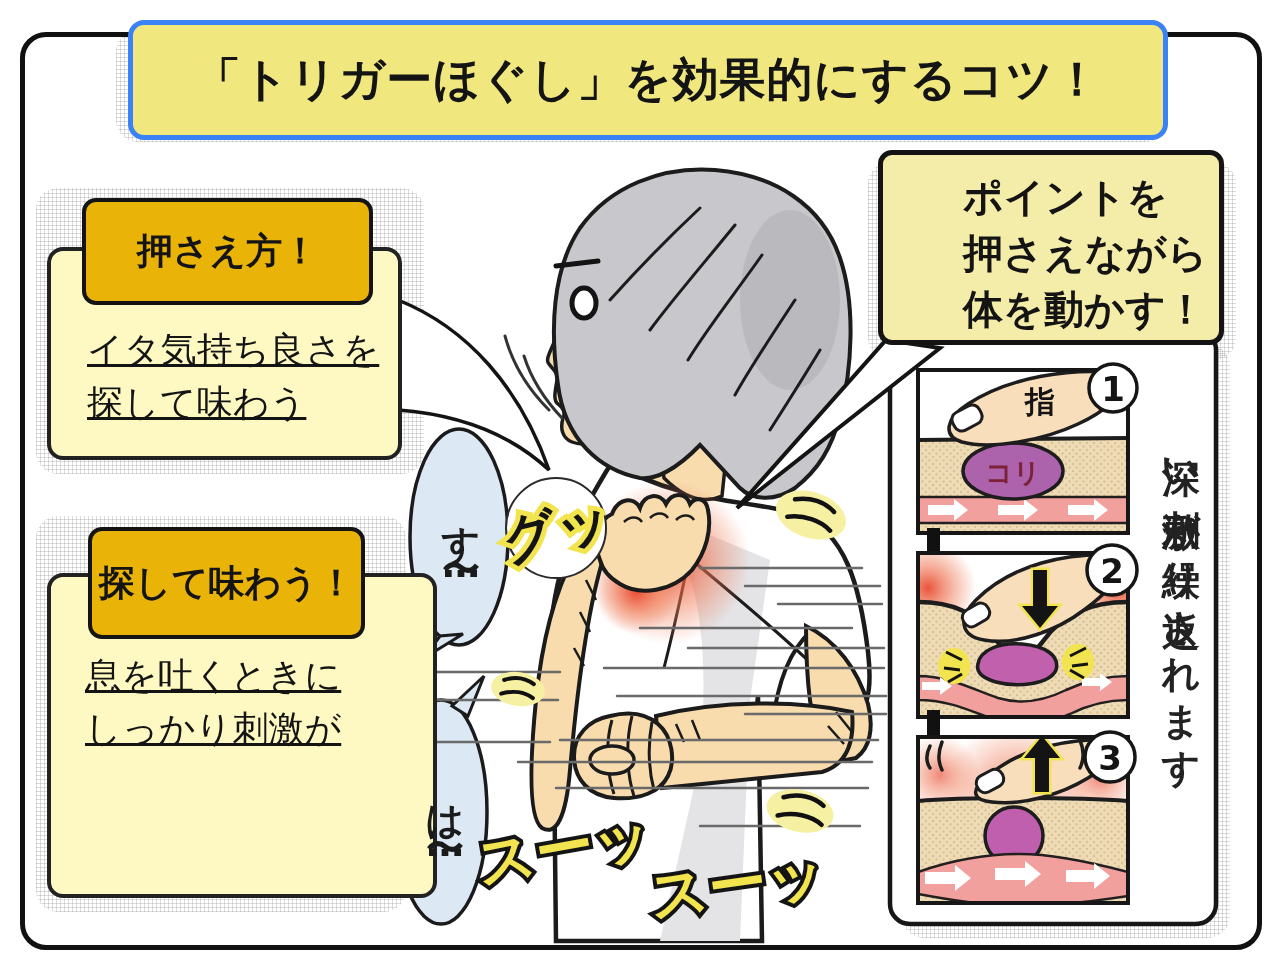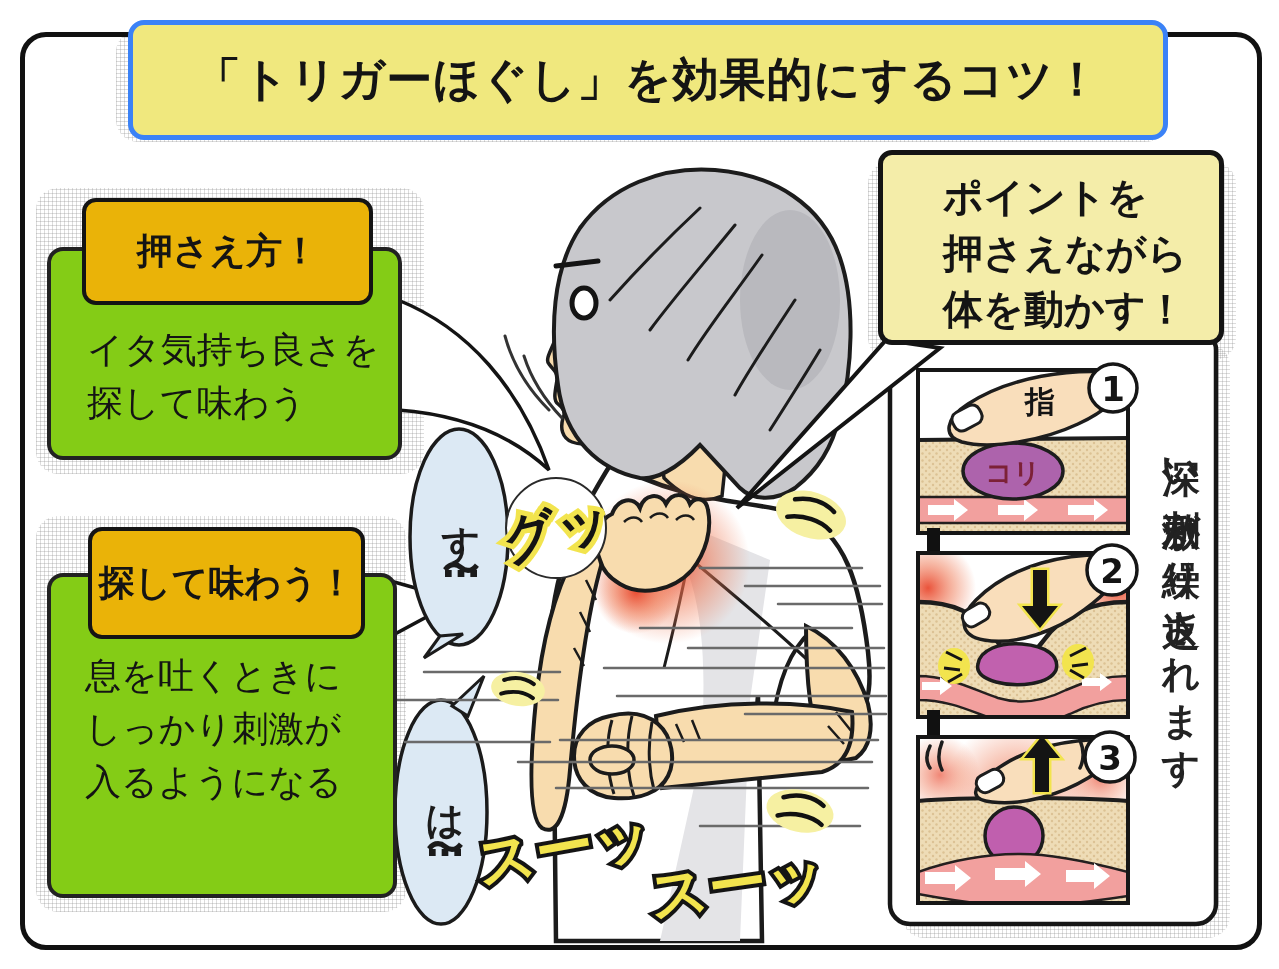--- a/index.html
+++ b/index.html
@@ -12,25 +12,25 @@
         repeating-linear-gradient(90deg,rgba(45,45,45,.30) 0 1px,transparent 1px 4px);}
   .frame{position:absolute;left:20px;top:32px;width:1232px;height:908px;
          border:5px solid #111;border-radius:26px;z-index:5;pointer-events:none;}
   .banner{position:absolute;left:128px;top:20px;width:1030px;height:110px;z-index:6;
           background:#f0e87e;border:5px solid #3b82f6;border-radius:16px;
           display:flex;align-items:center;justify-content:center;
           font-size:46px;font-weight:700;letter-spacing:1px;}
   .yellowbox{position:absolute;background:#eab308;border:4px solid #141414;
              border-radius:14px;z-index:4;display:flex;align-items:center;justify-content:center;
              font-size:36px;font-weight:700;}
-  .whitebox{position:absolute;background:#84cc16;border:4px solid #222;
-            border-radius:16px;z-index:3;font-size:36px;font-weight:500;line-height:53px;}
+  .whitebox{position:absolute;background:#fef9c3;border:4px solid #222;
+            border-radius:16px;z-index:3;font-size:36px;font-weight:500;line-height:53px;text-decoration:underline;}
   .pointbox{position:absolute;left:878px;top:150px;width:346px;height:195px;z-index:4;
             background:#f4eda9;border:5px solid #141414;border-radius:14px;
-            padding:14px 0 0 60px;box-sizing:border-box;
+            padding:14px 0 0 80px;box-sizing:border-box;
             font-size:40px;font-weight:700;line-height:56px;}
   .vtext{writing-mode:vertical-rl;text-orientation:upright;}
   .sidenote{position:absolute;left:1146px;top:430px;width:60px;height:450px;z-index:4;
             font-size:38px;font-weight:600;letter-spacing:3px;color:#222;}
   .bubbletext{position:absolute;z-index:4;font-size:38px;font-weight:700;color:#1b1b1b;
               display:flex;justify-content:center;}
   svg.art{position:absolute;left:0;top:0;z-index:2;}
   svg text{font-family:"DejaVu Sans",sans-serif;}
 </style>
 </head>
@@ -252,24 +252,23 @@
   <div class="frame"></div>
 
   <div class="banner">「トリガーほぐし」を効果的にするコツ！</div>
 
   <div class="whitebox" style="left:47px;top:247px;width:355px;height:213px;padding:72px 0 0 36px;box-sizing:border-box;">
     <div>イタ気持ち良さを</div>
     <div>探して味わう</div>
   </div>
   <div class="yellowbox" style="left:82px;top:198px;width:283px;height:99px;">押さえ方！</div>
 
-  <div class="whitebox" style="left:47px;top:573px;width:350px;height:325px;padding:72px 0 0 34px;box-sizing:border-box;">
+  <div class="whitebox" style="left:47px;top:573px;width:390px;height:325px;padding:72px 0 0 34px;box-sizing:border-box;">
     <div>息を吐くときに</div>
     <div>しっかり刺激が</div>
-    <div>入るようになる</div>
   </div>
   <div class="yellowbox" style="left:88px;top:527px;width:269px;height:104px;">探して味わう！</div>
 
   <div class="pointbox">
     <div>ポイントを</div>
     <div>押さえながら</div>
     <div>体を動かす！</div>
   </div>
 
   <div class="sidenote vtext">深い刺激が繰り返されます</div>

